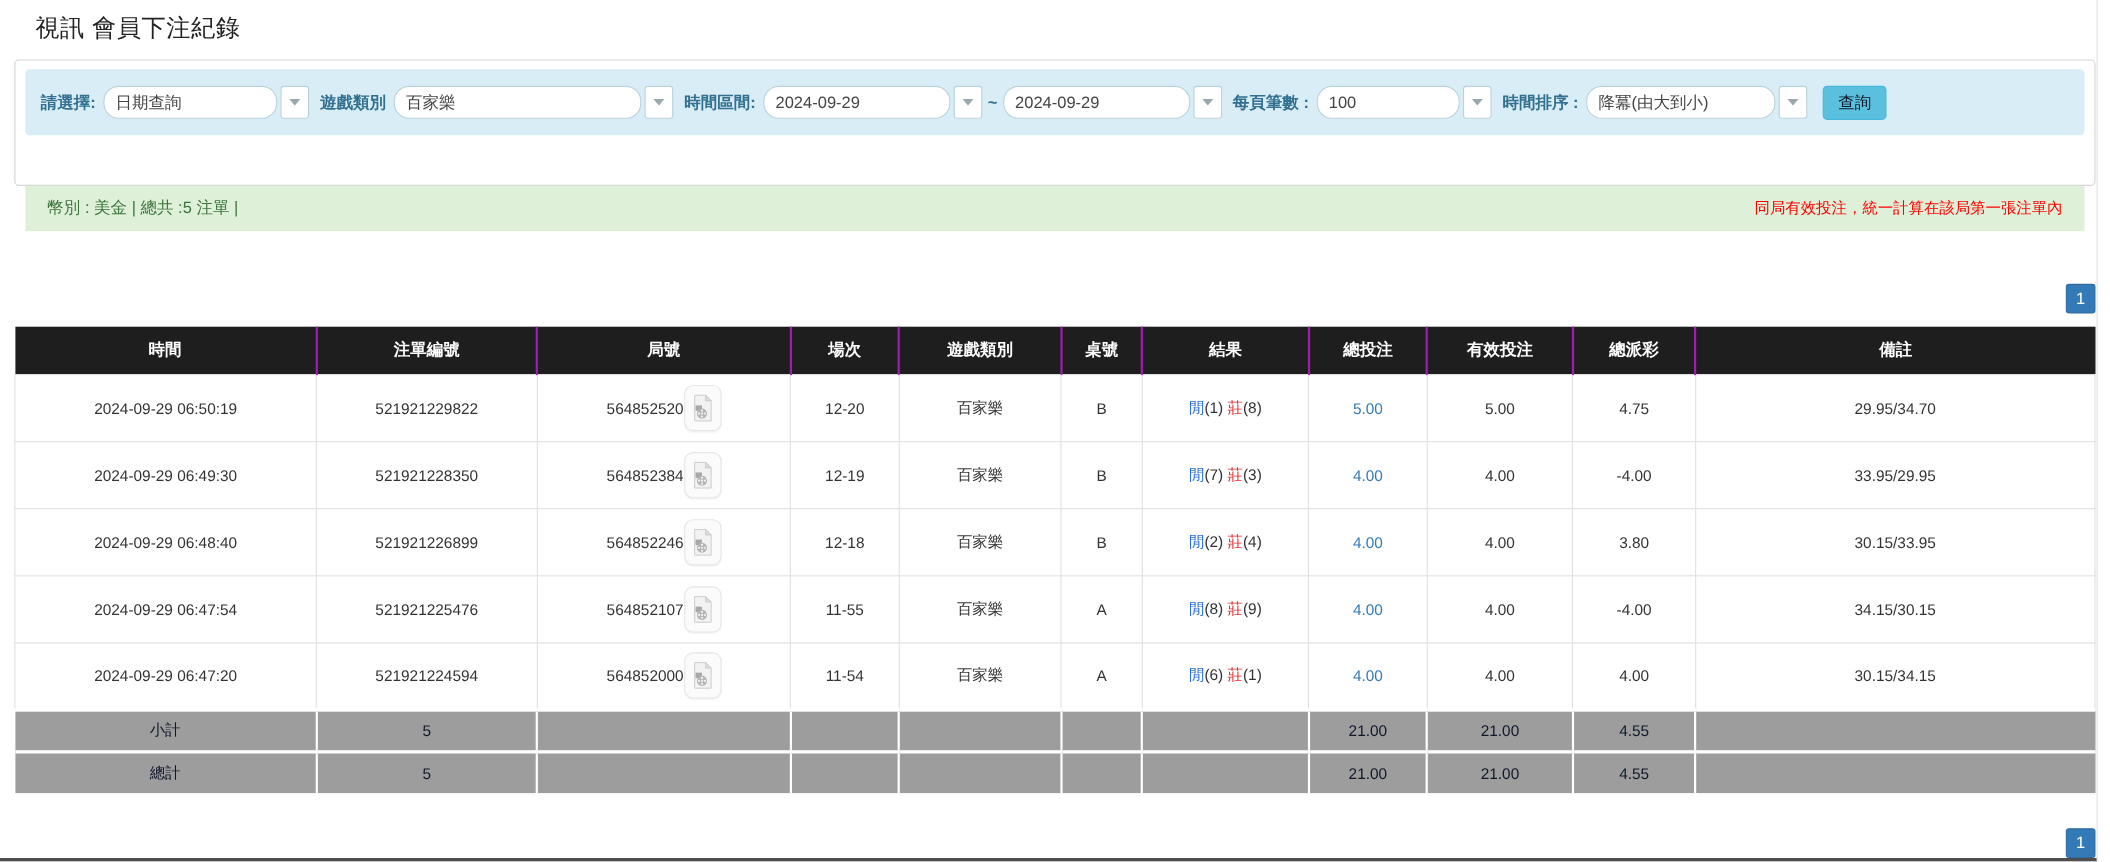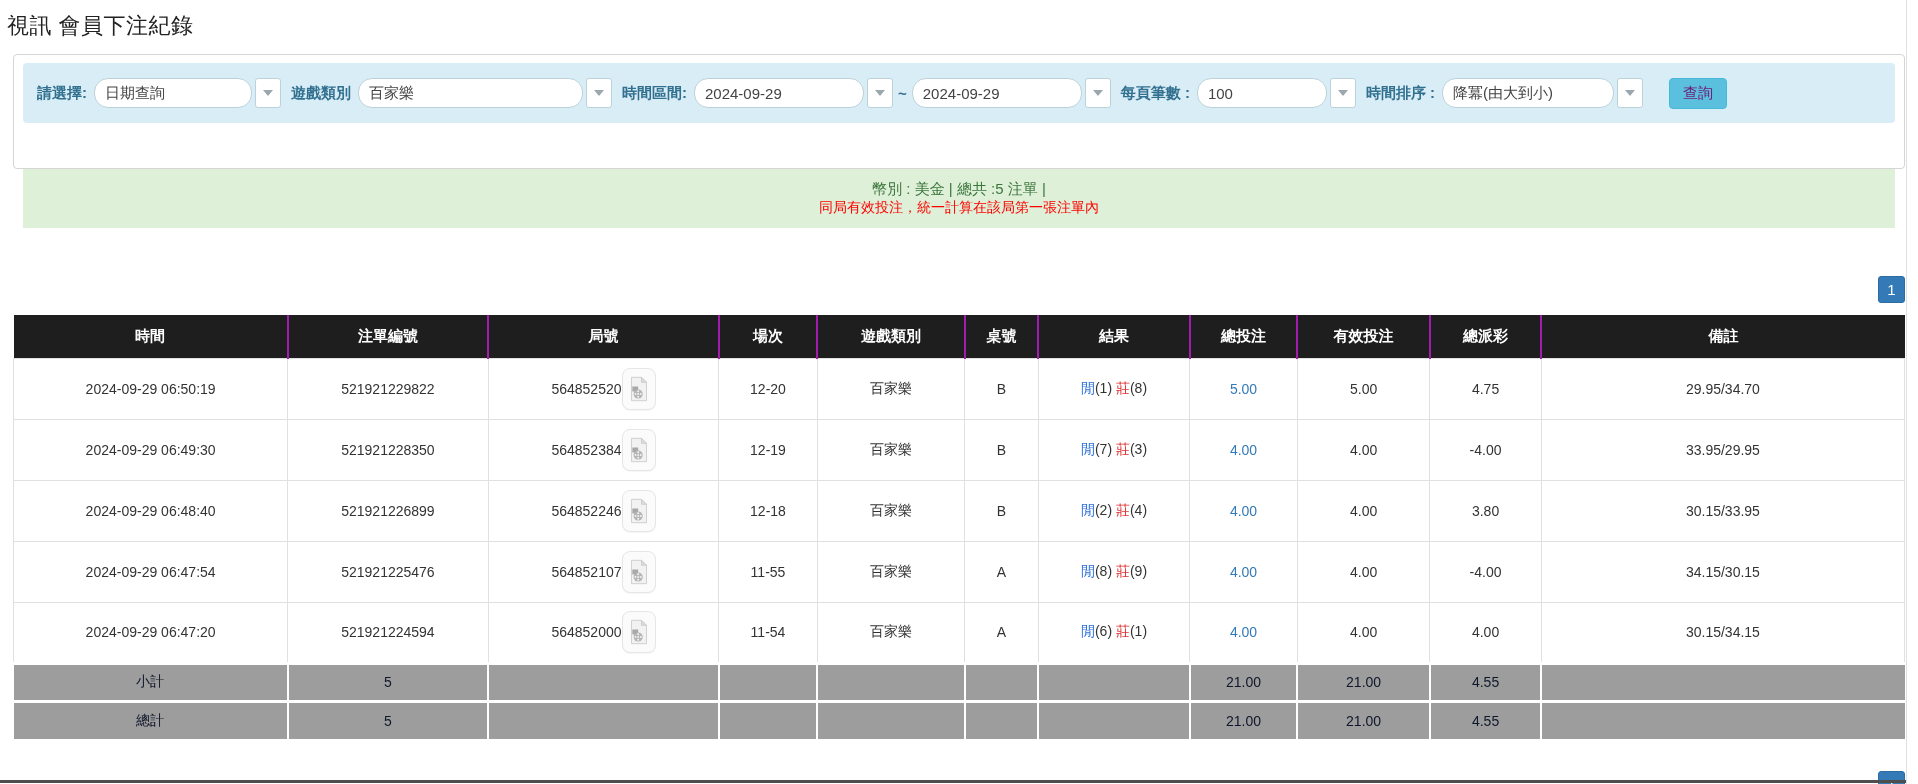--- a/index.html
+++ b/index.html
@@ -7,21 +7,21 @@
   body {
     font-family: "Liberation Sans", "DejaVu Sans", sans-serif;
     background: #ffffff;
     color: #333;
     position: relative;
     overflow: hidden;
   }
   .page-edge-right { position:absolute; top:0; right:11px; width:1px; height:100%; background:#e0e0e0; }
   .page-edge-bottom { position:absolute; bottom:1px; left:0; width:1906px; height:3px; background:#4e4e4e; }
 
-  .title { font-size: 22px; color: #222; padding: 11px 0 0 7px; letter-spacing: 0.5px; }
+  .title { font-size: 22px; color: #222; padding: 11px 0 0 32px; letter-spacing: 0.5px; }
 
   .filter-panel {
     margin: 13px 13px 0 13px;
     border: 1px solid #d5d5d5;
     border-radius: 4px;
     padding: 8px 9px 45px 9px;
     background: #fff;
   }
   .filter-bar {
     background: #d9edf7;
@@ -45,32 +45,31 @@
     display: flex; align-items: center; justify-content: center; cursor: pointer;
   }
   .tri { width: 0; height: 0; border-left: 5px solid transparent; border-right: 5px solid transparent; border-top: 6px solid #9aa7ad; }
   .w-select1 .box { width: 158px; }
   .w-select2 .box { width: 225px; }
   .w-date .box   { width: 170px; }
   .w-size .box   { width: 130px; }
   .w-sort .box   { width: 172px; }
   .tilde { color: #31708f; font-weight: bold; margin: 0 5px; font-size: 15px; }
   .search-btn {
-    margin-left: 26px; background: #5bc0de; color: #701a75; border: 1px solid #46b8da;
+    margin-left: 14px; background: #5bc0de; color: #0f172a; border: 1px solid #46b8da;
     border-radius: 4px; font-size: 15px; padding: 5px 13px; height: 31px; cursor: pointer;
     font-family: inherit;
   }
 
   .summary-bar {
     margin: 0 23px;
     background: #dff0d8;
     padding: 11px 20px 11px 20px;
     display: flex; justify-content: space-between; align-items: center;
     font-size: 15px;
-    flex-direction: column;
   }
   .summary-left { color: #3c763d; }
   .summary-right { color: #ff0000; font-size: 14px; }
 
   .pagination-row { margin: 0 13px; display: flex; justify-content: flex-end; }
   .pagination-row.top { margin-top: 48px; margin-bottom: 12px; }
   .pagination-row.bottom { margin-top: 32px; }
   .page-btn {
     min-width: 27px; height: 27px; background: #337ab7; border: 1px solid #2e6da4;
     color: #fff; font-size: 15px; border-radius: 3px; cursor: pointer;

